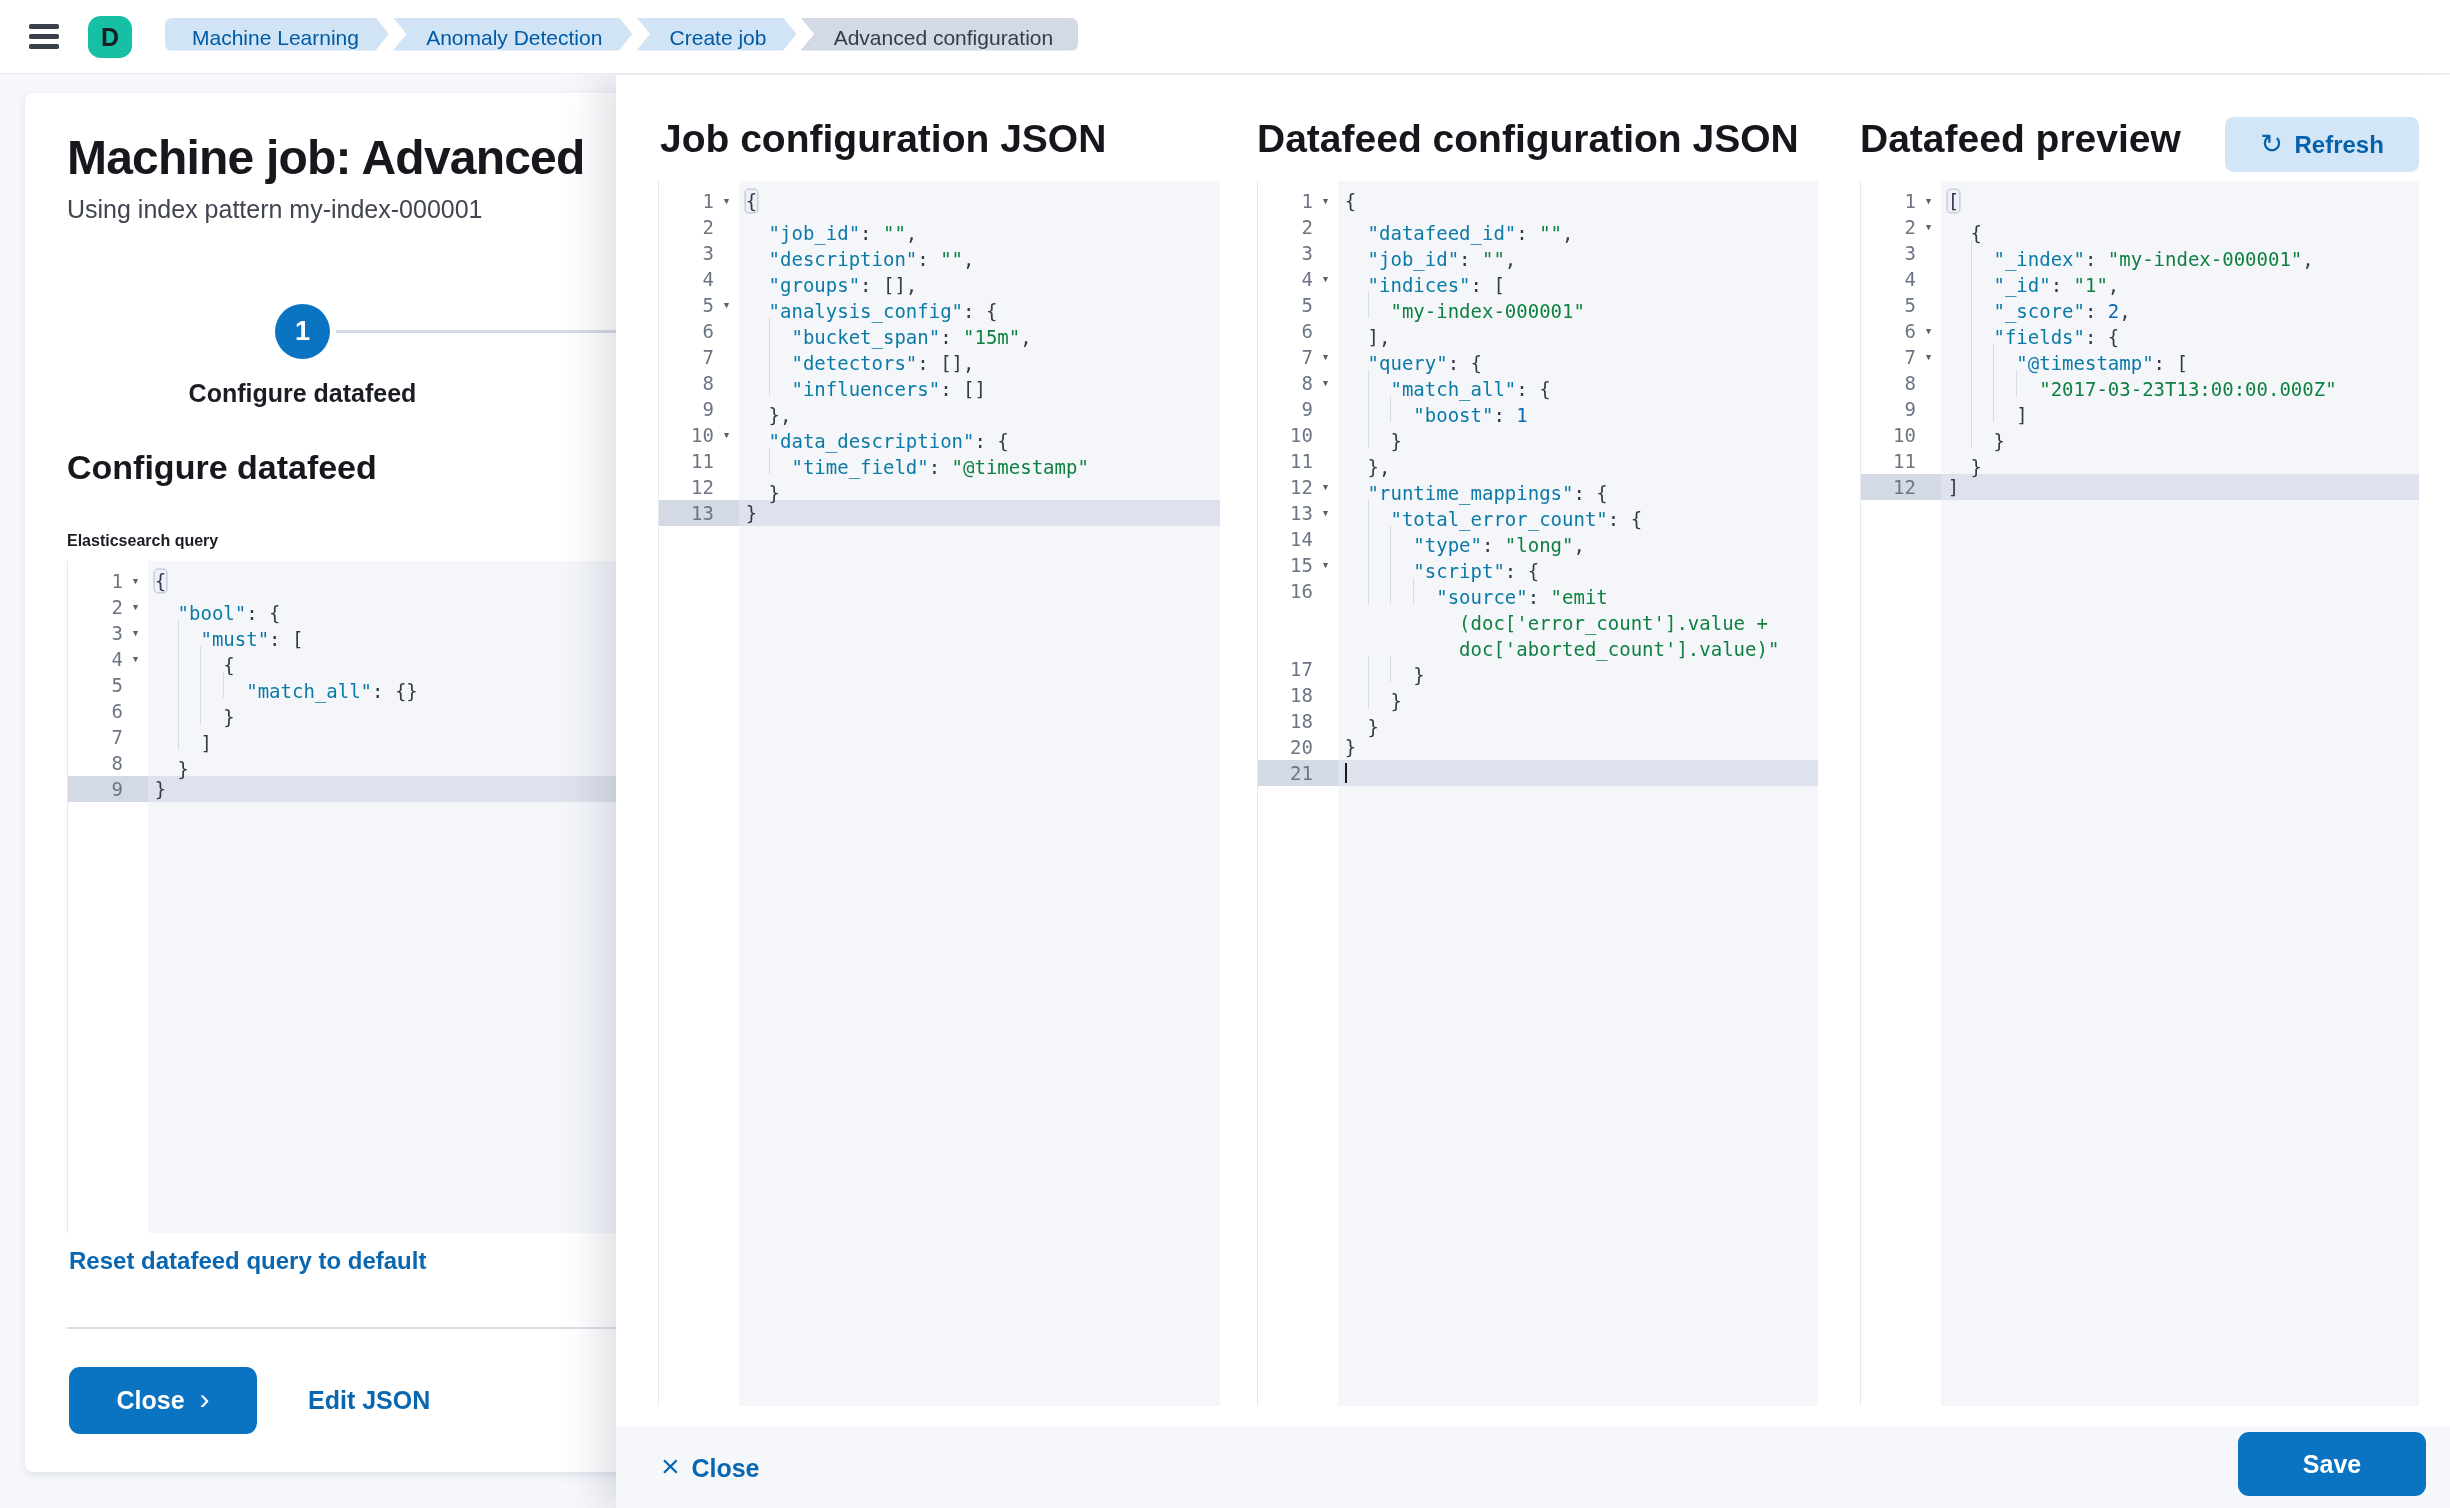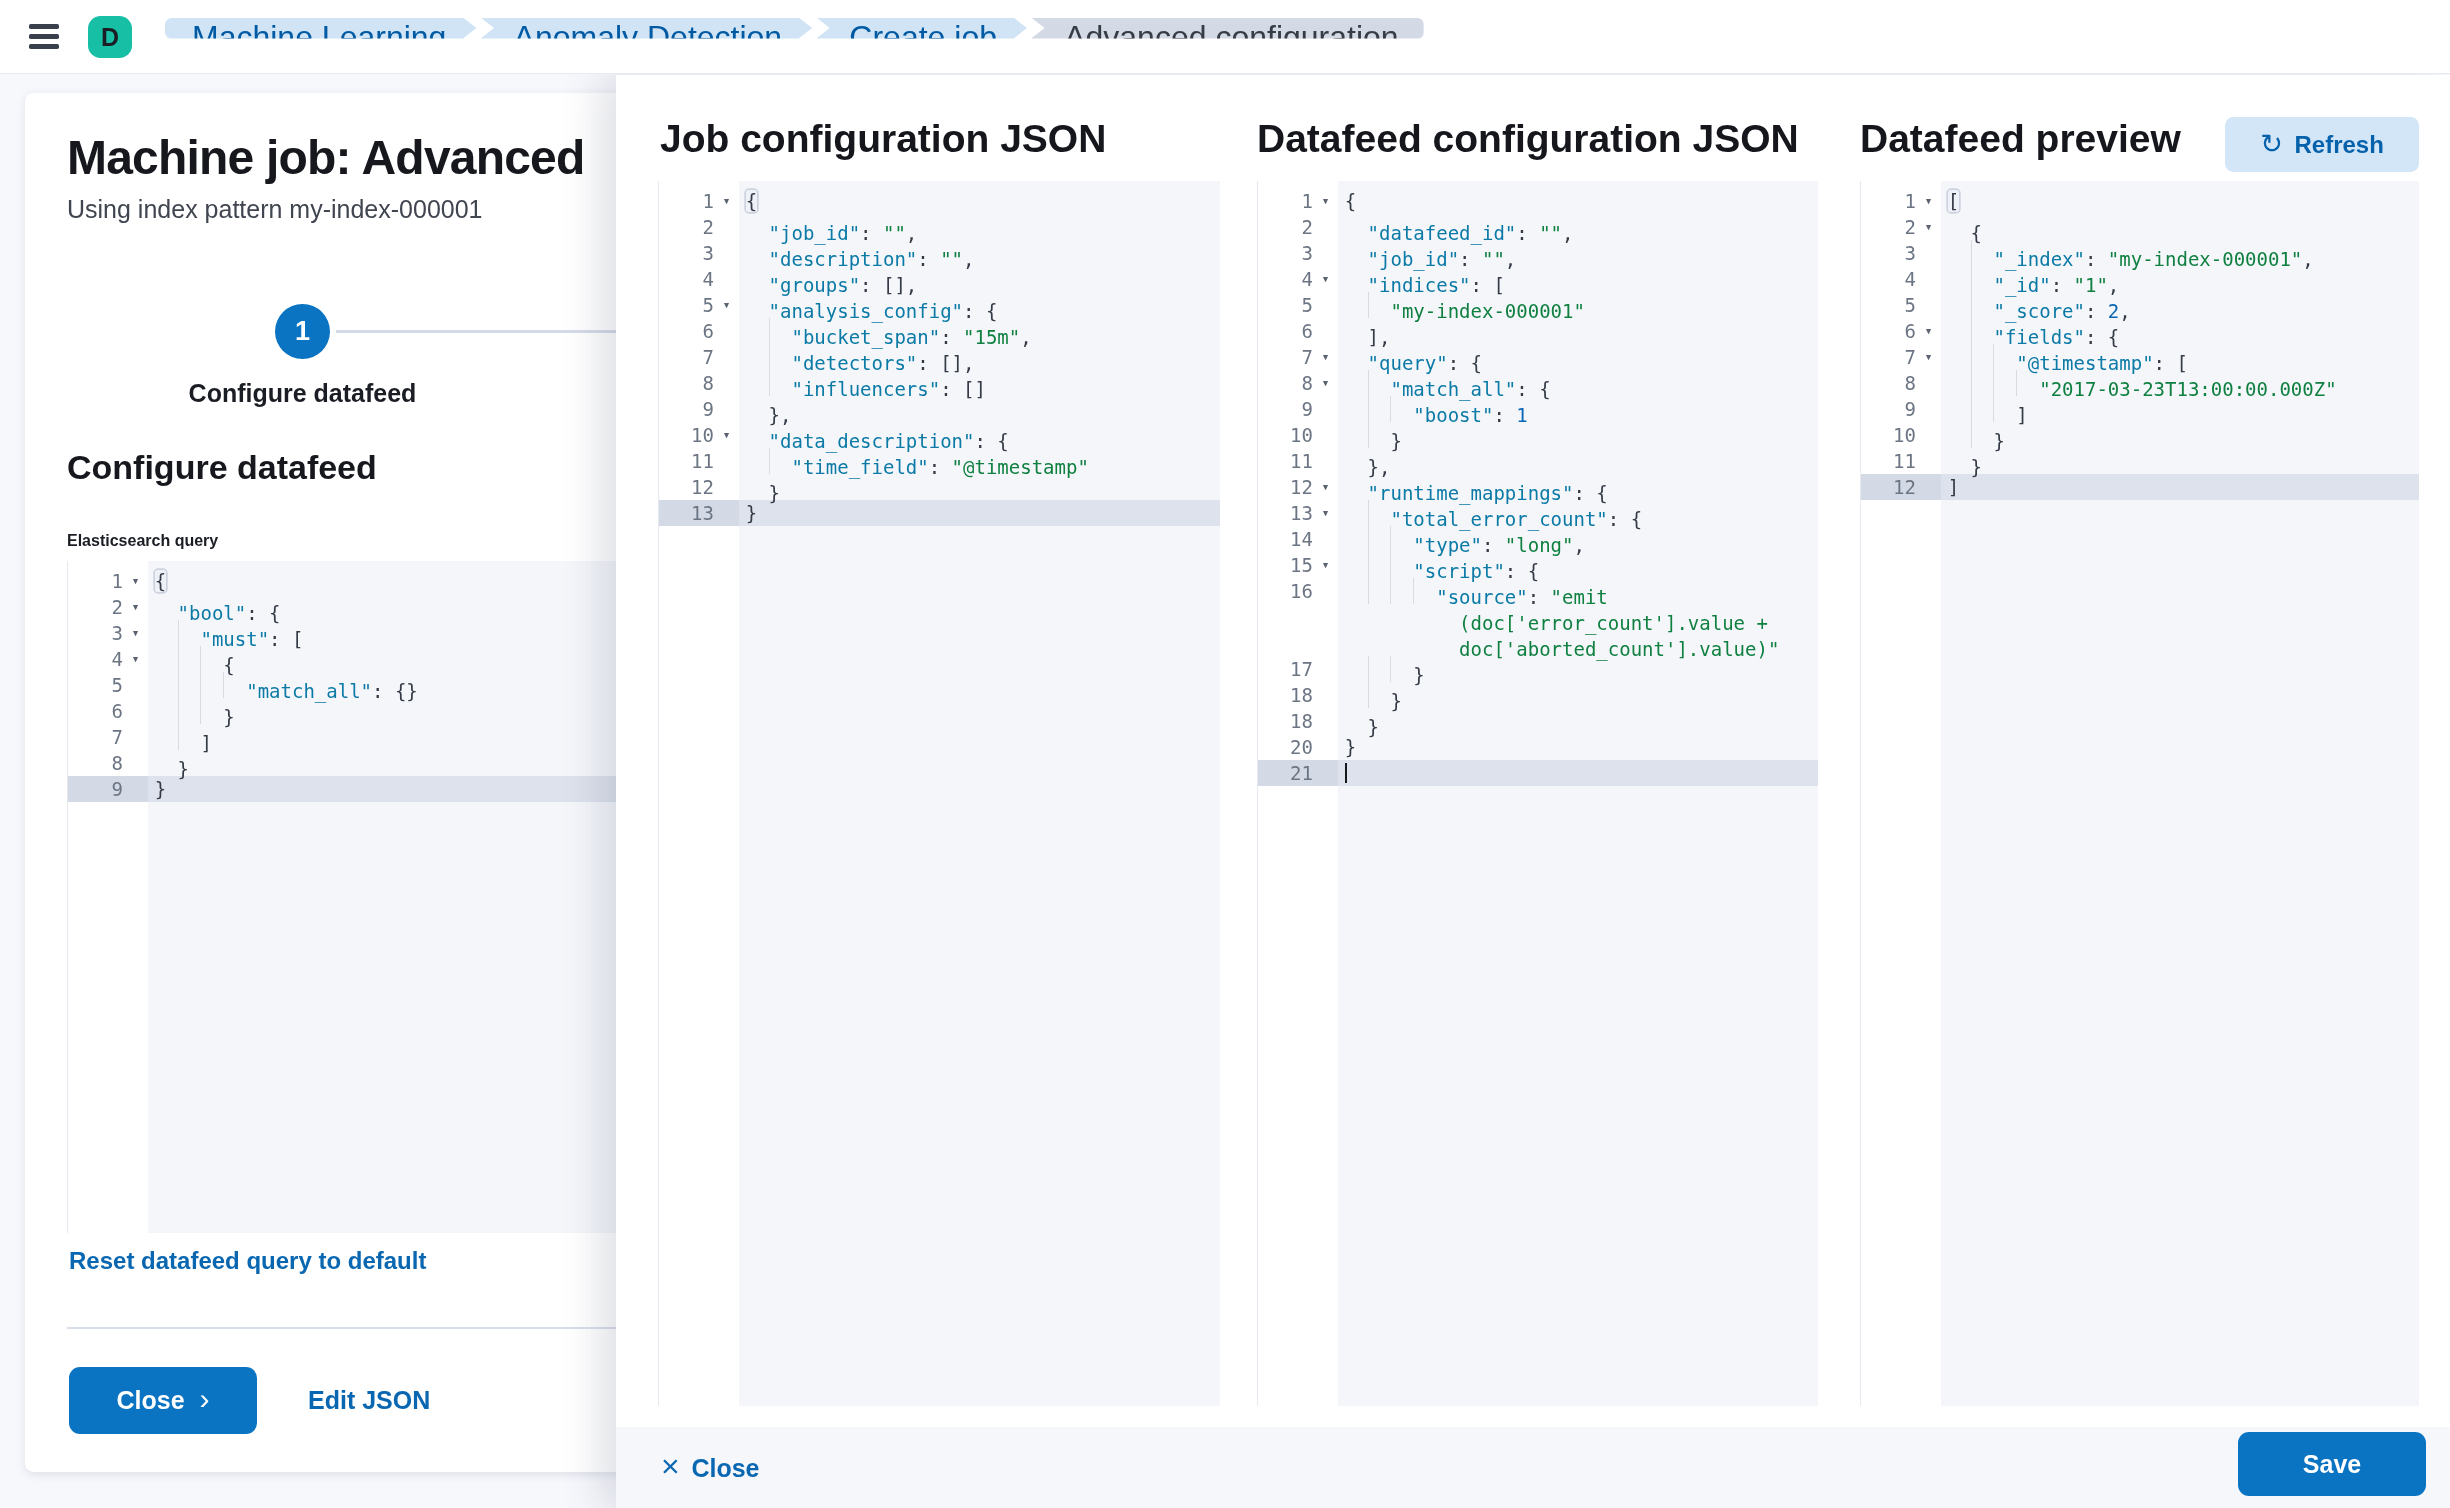--- a/index.html
+++ b/index.html
@@ -13,22 +13,22 @@
   
   .topbar { position:absolute; left:0; top:0; width:2450px; height:74px;
     background:#fff; border-bottom:1.7px solid #e6eaf2; z-index:30; }
   .hamburger { position:absolute; left:28.5px; top:19px; width:33px; height:35px;
     display:flex; flex-direction:column; justify-content:center; gap:5.9px; cursor:pointer; }
   .hamburger i { display:block; width:30px; height:4.2px; background:#3a3f4c; border-radius:1.7px; }
   .avatar { position:absolute; left:88px; top:16px; width:44px; height:42px;
     border-radius:12.6px; background:#17bfa4; color:#1c1e26;
     font-size:25px; font-weight:700; display:flex; align-items:center; justify-content:center; }
   .crumbs { position:absolute; left:165px; top:17.6px; height:39px; display:flex; gap:4.2px; }
-  .crumb { position:relative; height:21px; line-height:39px; padding:0 30px 0 33px;
-    background:#d0e4f6; color:#005aa3; font-size:32px; font-weight:500; white-space:nowrap;
+  .crumb { position:relative; height:33px; line-height:39px; padding:0 30px 0 33px;
+    background:#d0e4f6; color:#005aa3; font-size:21px; font-weight:500; white-space:nowrap;
     clip-path:polygon(0 0, calc(100% - 13.4px) 0, 100% 50%, calc(100% - 13.4px) 100%, 0 100%, 13.4px 50%); }
   .crumb.first { border-radius:6.7px 0 0 6.7px; padding-left:27px;
     clip-path:polygon(0 0, calc(100% - 13.4px) 0, 100% 50%, calc(100% - 13.4px) 100%, 0 100%); }
   .crumb.current { background:#d3dae6; color:#363b44; border-radius:0 6.7px 6.7px 0; padding-right:25px;
     clip-path:polygon(0 0, 100% 0, 100% 100%, 0 100%, 13.4px 50%); }
   
   .card { position:absolute; left:25px; top:93px; width:645px; height:1379px;
     background:#fff; border-radius:8.4px; box-shadow:0 2.5px 8.4px rgba(100,110,140,.16); z-index:1; }
   .wiz-title { position:absolute; left:42px; top:37px; font-size:48px; font-weight:700; letter-spacing:-0.8px; }
   .wiz-sub   { position:absolute; left:42px; top:102px; font-size:25px; color:#404550; }

